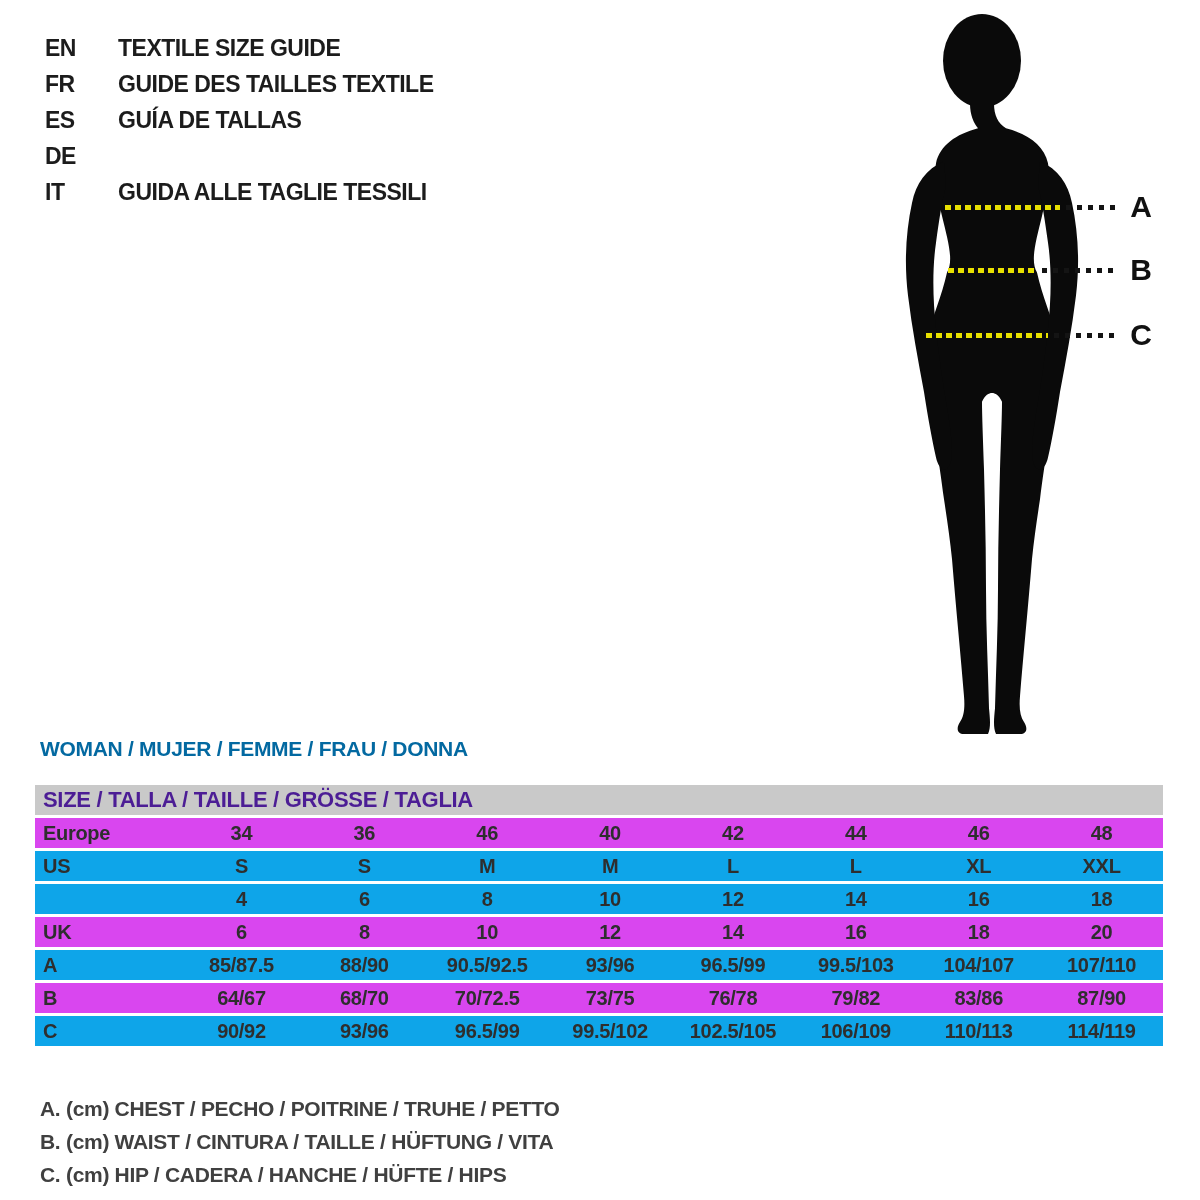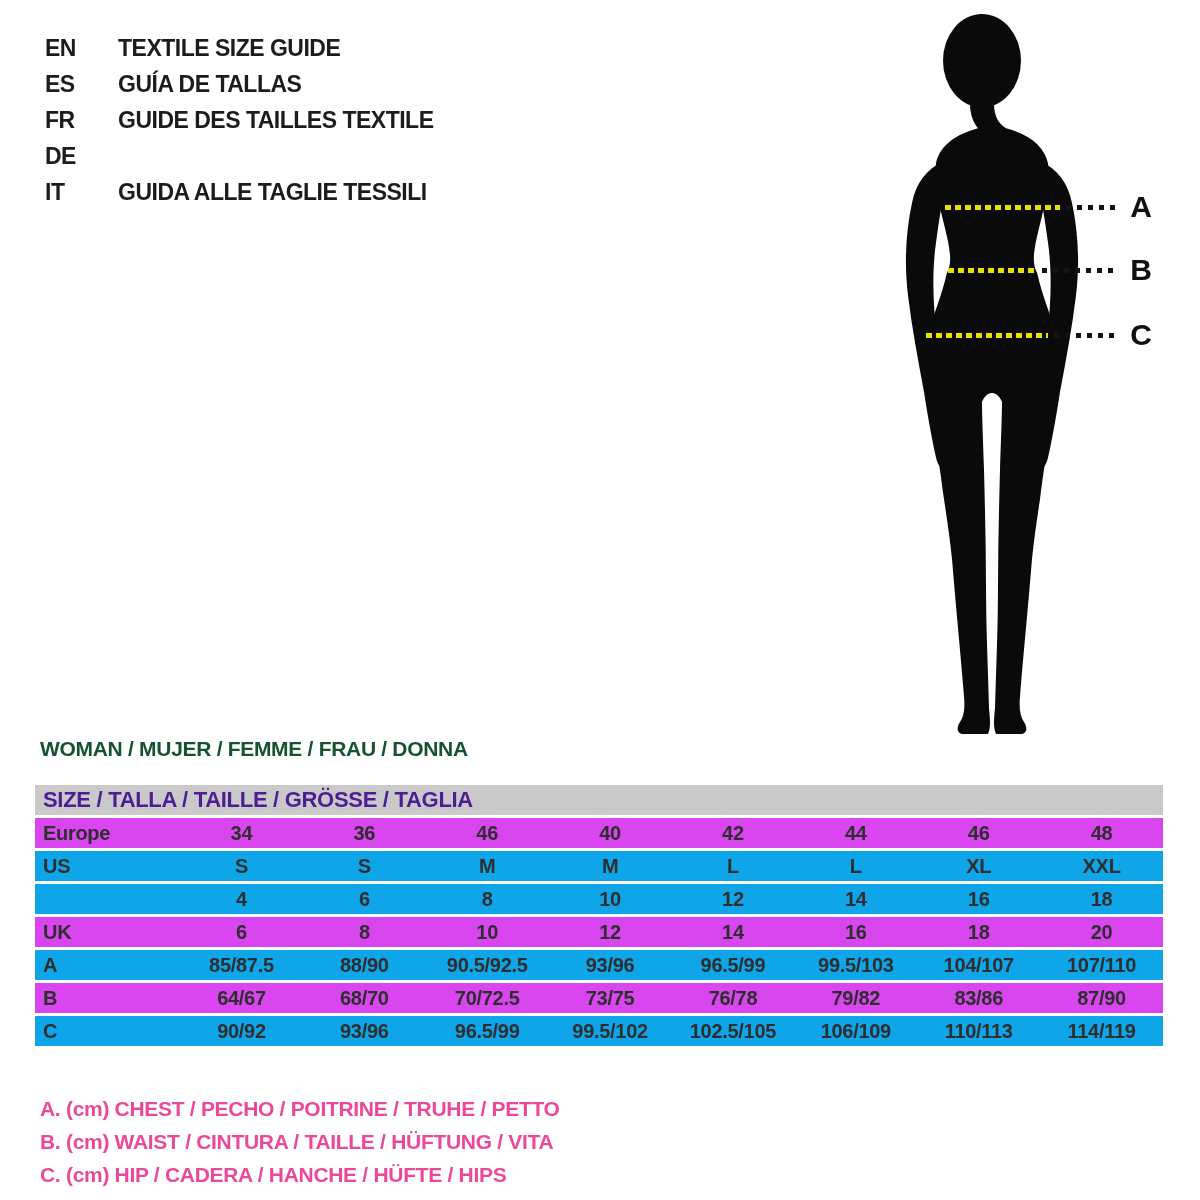--- a/index.html
+++ b/index.html
@@ -23,54 +23,54 @@
   #seg-a-b{left:1066px;top:205px;width:52px;}
   #lab-a{top:190px;}
   #seg-b-y{left:948px;top:268px;width:90px;}
   #seg-b-b{left:1042px;top:268px;width:76px;}
   #lab-b{top:253px;}
   #seg-c-y{left:926px;top:333px;width:122px;}
   #seg-c-b{left:1054px;top:333px;width:64px;}
   #lab-c{top:318px;}
   
   .woman-title{position:absolute;left:40px;top:737px;font-size:21px;font-weight:bold;
-    letter-spacing:-0.3px;color:#14532d;}
+    letter-spacing:-0.3px;color:#0369a1;}
   
   .table-wrap{position:absolute;left:35px;top:785px;width:1128px;}
   .table-header{height:30px;line-height:30px;background:#c9c9c9;color:#4c1d95;
     font-size:22px;font-weight:bold;letter-spacing:-0.3px;padding-left:8px;box-sizing:border-box;}
   table.size-table{width:100%;border-collapse:separate;border-spacing:0 3px;table-layout:fixed;}
   table.size-table td{height:30px;padding:0;text-align:center;vertical-align:middle;
     font-size:20px;font-weight:bold;color:#2e2e2e;letter-spacing:-0.3px;}
   table.size-table td.lbl{text-align:left;padding-left:8px;}
   col.col-label{width:145px;}
   tr.r-gray td{background:#0ea5e9;}
   tr.r-white td{background:#d946ef;}
   
   .notes{position:absolute;left:40px;top:1092px;}
   .note-line{height:33px;line-height:33px;font-size:21px;font-weight:bold;
-    letter-spacing:-0.3px;color:#ec4899;white-space:nowrap;}
+    letter-spacing:-0.3px;color:#404040;white-space:nowrap;}
 </style>
 </head>
 <body>
 
 <div id="page">
 
   <div class="lang-list">
     <div class="lang-row">
       <span class="lang-code">EN</span>
       <span class="lang-label">TEXTILE SIZE GUIDE</span>
     </div>
     <div class="lang-row">
+      <span class="lang-code">FR</span>
+      <span class="lang-label">GUIDE DES TAILLES TEXTILE</span>
+    </div>
+    <div class="lang-row">
       <span class="lang-code">ES</span>
       <span class="lang-label">GUÍA DE TALLAS</span>
-    </div>
-    <div class="lang-row">
-      <span class="lang-code">FR</span>
-      <span class="lang-label">GUIDE DES TAILLES TEXTILE</span>
     </div>
     <div class="lang-row">
       <span class="lang-code">DE</span>
     </div>
     <div class="lang-row">
       <span class="lang-code">IT</span>
       <span class="lang-label">GUIDA ALLE TAGLIE TESSILI</span>
     </div>
   </div>
 

